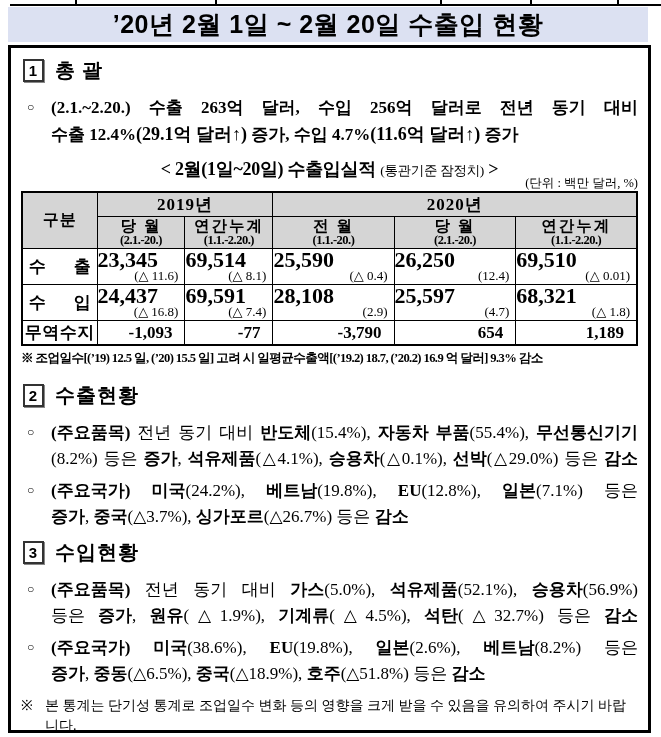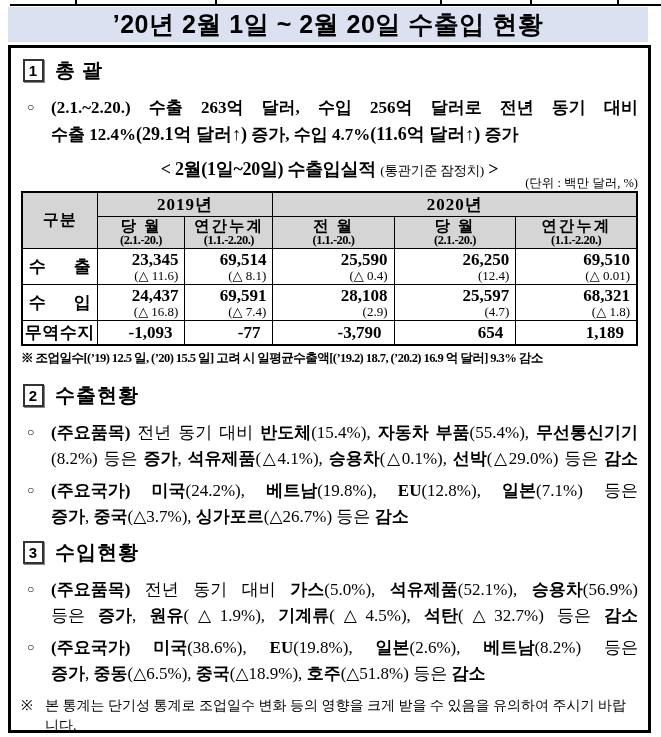--- a/index.html
+++ b/index.html
@@ -57,21 +57,21 @@
   table{width:100%;border-collapse:collapse;border:2px solid var(--line);margin-top:1px;}
   th,td{border:1.5px solid var(--line);padding:0;}
   thead th{background:var(--header_bg);}
   .year-cell{font-size:17px;font-weight:bold;height:23px;letter-spacing:1px;}
   .gubun{font-size:16px;font-weight:bold;letter-spacing:1px;}
   .sub{height:31px;vertical-align:middle;}
   .sub-title{display:block;font-size:15.5px;font-weight:bold;line-height:16px;letter-spacing:2px;}
   .sub-period{display:block;font-size:12.5px;font-weight:bold;line-height:13px;letter-spacing:-0.5px;}
   td.row-label{text-align:center;font-weight:bold;font-size:17px;}
   .spread{display:inline-block;width:62px;text-align:justify;text-align-last:justify;}
-  .num-main{display:block;font-weight:bold;font-size:17px;text-align:right;padding:1px 6px 0 0;line-height:19px;}
+  .num-main{display:block;font-weight:bold;font-size:22px;padding:1px 6px 0 0;line-height:19px;}
   .num-sub{display:block;font-size:13px;text-align:right;padding:0 6px 1px 0;line-height:14px;}
   .balance-cell{font-weight:bold;font-size:17px;text-align:right;padding:1px 12px 1px 0;height:21px;}
   .balance-label{letter-spacing:0.5px;}
 
   .tbl-footnote{font-weight:bold;font-size:12.6px;letter-spacing:-0.6px;margin-top:4px;white-space:nowrap;}
 
   .sec2{margin-top:15px;}
   .sec3{margin-top:9px;}
 
   .notes{margin-top:9px;font-size:14px;line-height:19.5px;}

